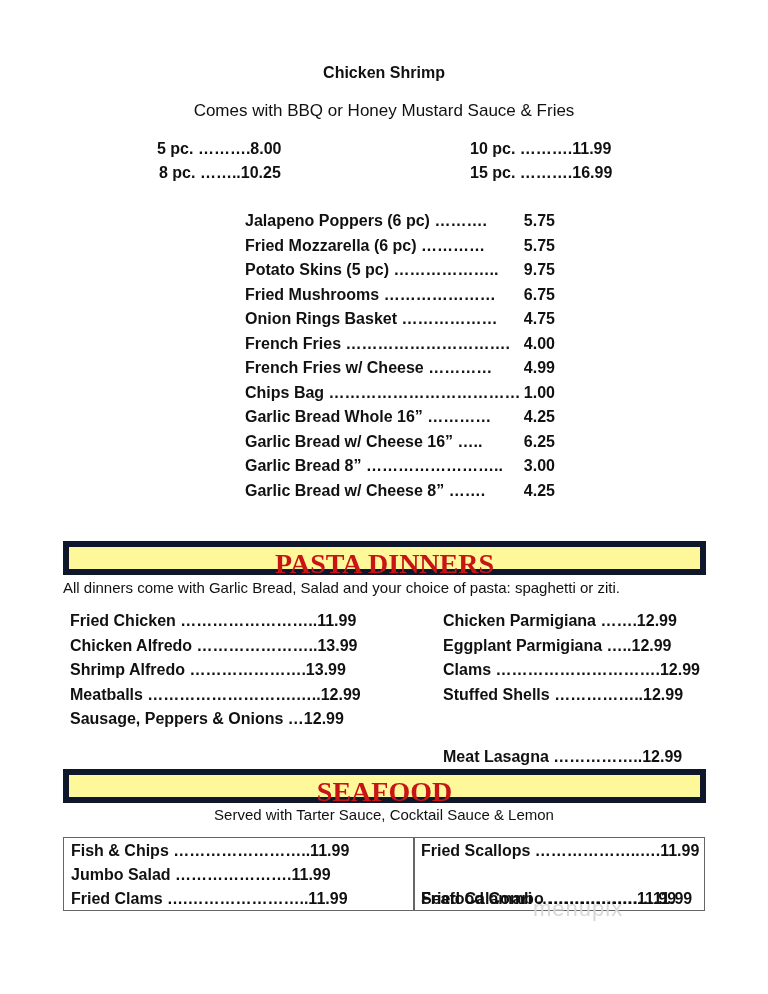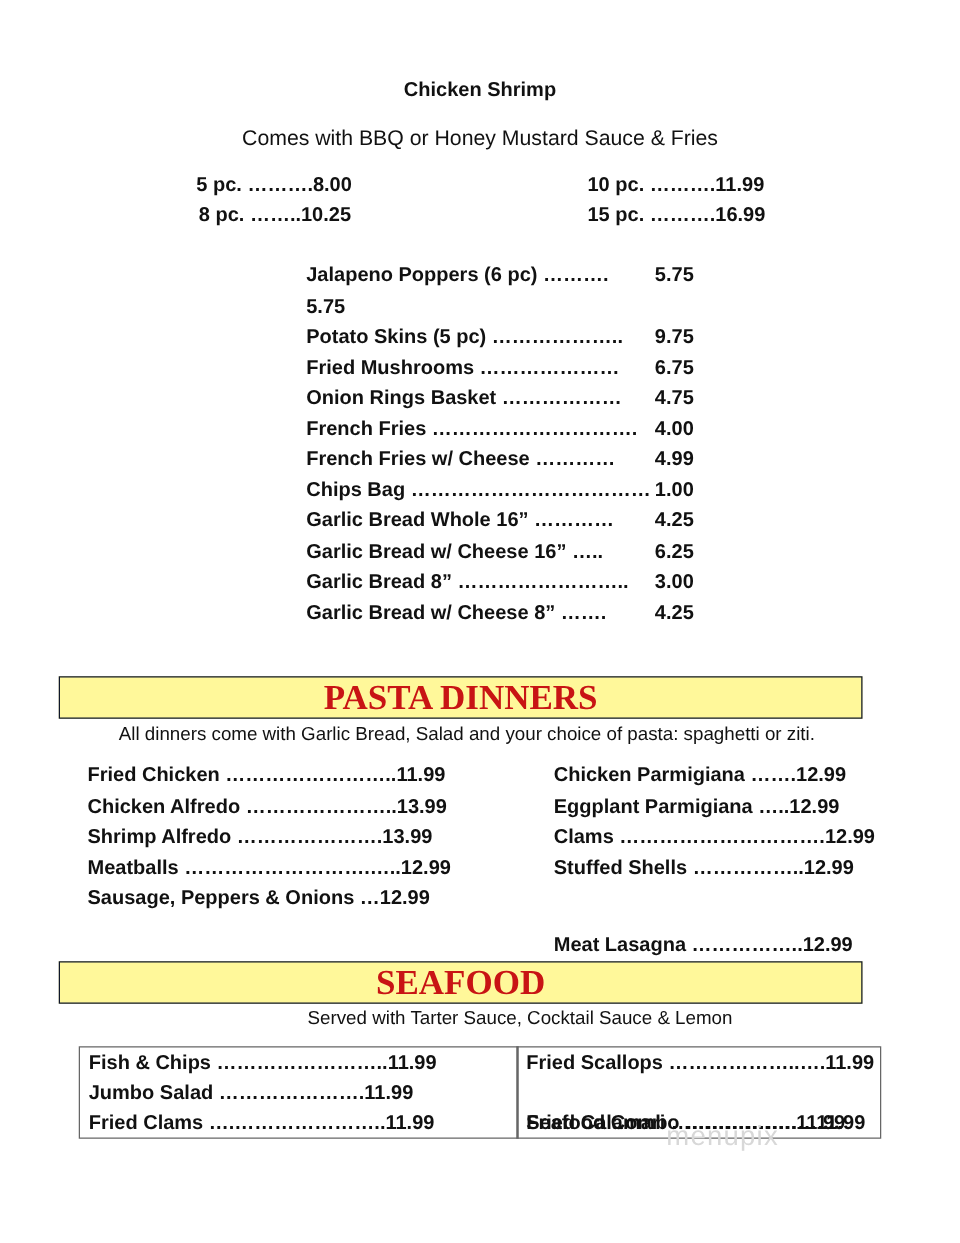--- a/index.html
+++ b/index.html
@@ -7,45 +7,45 @@
     width: 768px; height: 994px; background: #ffffff; position: relative;
     font-family: "Liberation Sans", "DejaVu Sans", sans-serif; color: #111;
     overflow: hidden;
   }
   .abs { position: absolute; }
   .title { left: 0; width: 768px; top: 64px; text-align: center; font-size: 16px; font-weight: bold; }
   .subtitle { left: 0; width: 768px; top: 101px; text-align: center; font-size: 17px; }
   .tender { font-size: 16px; font-weight: bold; white-space: pre; }
   .app-row { left: 245px; width: 310px; height: 24.5px; font-size: 16px; font-weight: bold; display: flex; justify-content: space-between; white-space: pre; }
   .banner {
-    left: 47px; width: 643px; height: 34px; background: #fff89a;
-    border: 1px solid #0f172a; box-sizing: border-box;
+    left: 63px; width: 643px; height: 34px; background: #fff89a;
+    border: 6px solid #0f172a; box-sizing: border-box;
     text-align: center; font-family: "Liberation Serif", "DejaVu Serif", serif;
     font-weight: bold; font-size: 28px; color: #c81414; line-height: 33px;
   }
-  .note { font-size: 15px; margin-left: 32px; }
+  .note { font-size: 15px; }
   .pasta-item { font-size: 16px; font-weight: bold; white-space: pre; height: 24.5px; }
   .seafood-box { left: 63px; top: 837px; width: 642px; height: 74px; border: 1.5px solid #666; box-sizing: border-box; }
   .seafood-divider { left: 413px; top: 837px; width: 1.5px; height: 74px; background: #666; }
   .sea-item { font-size: 16px; font-weight: bold; white-space: pre; height: 24px; }
   .watermark { left: 533px; top: 896px; font-size: 22px; color: #d8d8d8; letter-spacing: 1px; }
 </style>
 </head>
 <body>
 
 <div class="abs title">Chicken Shrimp</div>
 <div class="abs subtitle">Comes with BBQ or Honey Mustard Sauce &amp; Fries</div>
 
 <div class="abs tender" style="left:157px;top:140px;">5 pc. ……….8.00</div>
 <div class="abs tender" style="left:159px;top:164px;">8 pc. ……..10.25</div>
 <div class="abs tender" style="left:470px;top:140px;">10 pc. ……….11.99</div>
 <div class="abs tender" style="left:470px;top:164px;">15 pc. ……….16.99</div>
 
 <div class="abs app-row" style="top:212px;"><span>Jalapeno Poppers (6 pc) ……….</span><span>5.75</span></div>
-<div class="abs app-row" style="top:236.5px;"><span>5.75</span></div>
+<div class="abs app-row" style="top:236.5px;"><span>Fried Mozzarella (6 pc) …………</span><span>5.75</span></div>
 <div class="abs app-row" style="top:261px;"><span>Potato Skins (5 pc) ………………..</span><span>9.75</span></div>
 <div class="abs app-row" style="top:285.5px;"><span>Fried Mushrooms …………………</span><span>6.75</span></div>
 <div class="abs app-row" style="top:310px;"><span>Onion Rings Basket ………………</span><span>4.75</span></div>
 <div class="abs app-row" style="top:334.5px;"><span>French Fries ………………………….</span><span>4.00</span></div>
 <div class="abs app-row" style="top:359px;"><span>French Fries w/ Cheese …………</span><span>4.99</span></div>
 <div class="abs app-row" style="top:383.5px;"><span>Chips Bag ………………………………</span><span>1.00</span></div>
 <div class="abs app-row" style="top:408px;"><span>Garlic Bread Whole 16” …………</span><span>4.25</span></div>
 <div class="abs app-row" style="top:432.5px;"><span>Garlic Bread w/ Cheese 16” …..</span><span>6.25</span></div>
 <div class="abs app-row" style="top:457px;"><span>Garlic Bread 8” ……………………..</span><span>3.00</span></div>
 <div class="abs app-row" style="top:481.5px;"><span>Garlic Bread w/ Cheese 8” …….</span><span>4.25</span></div>

